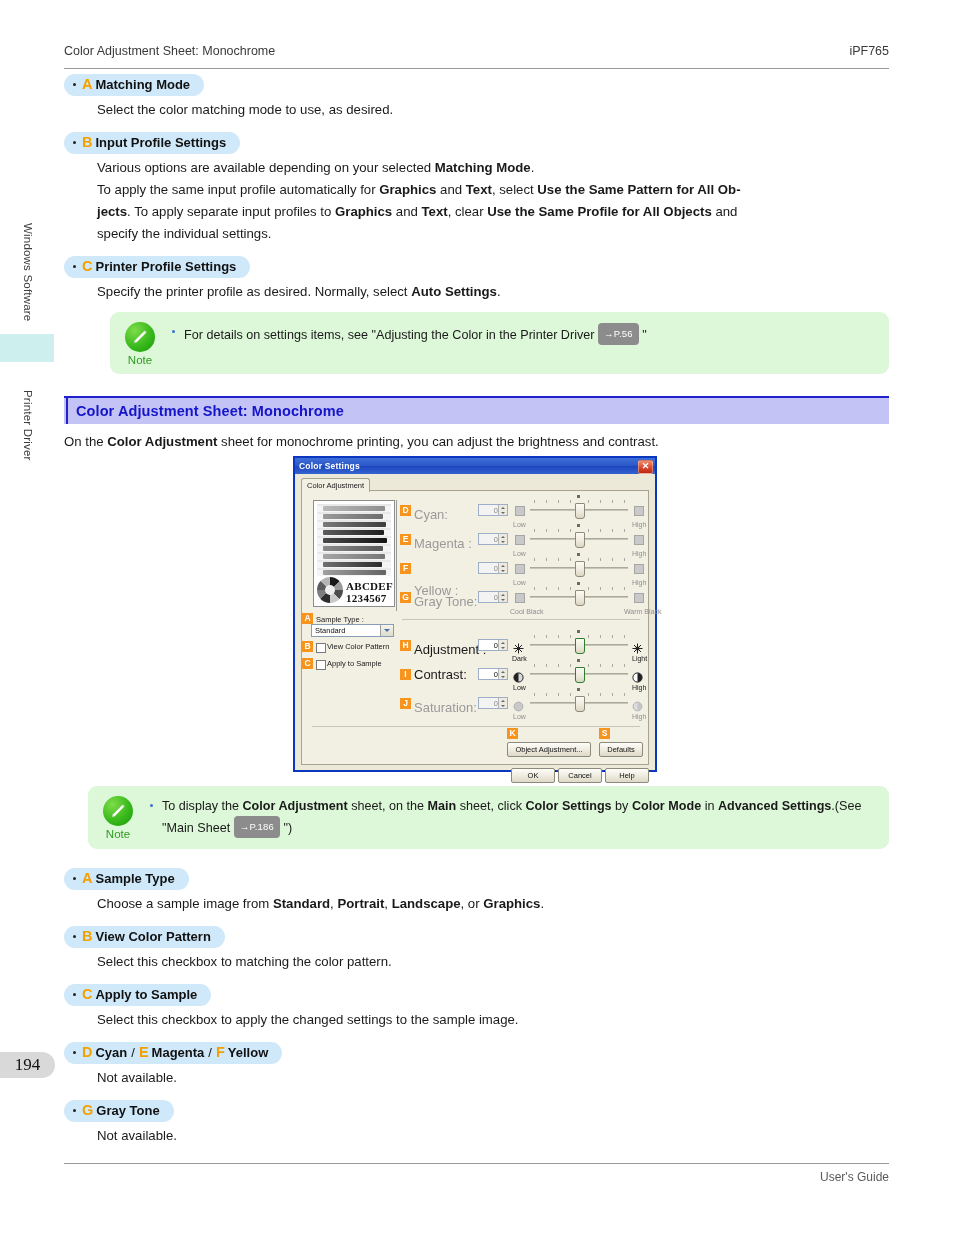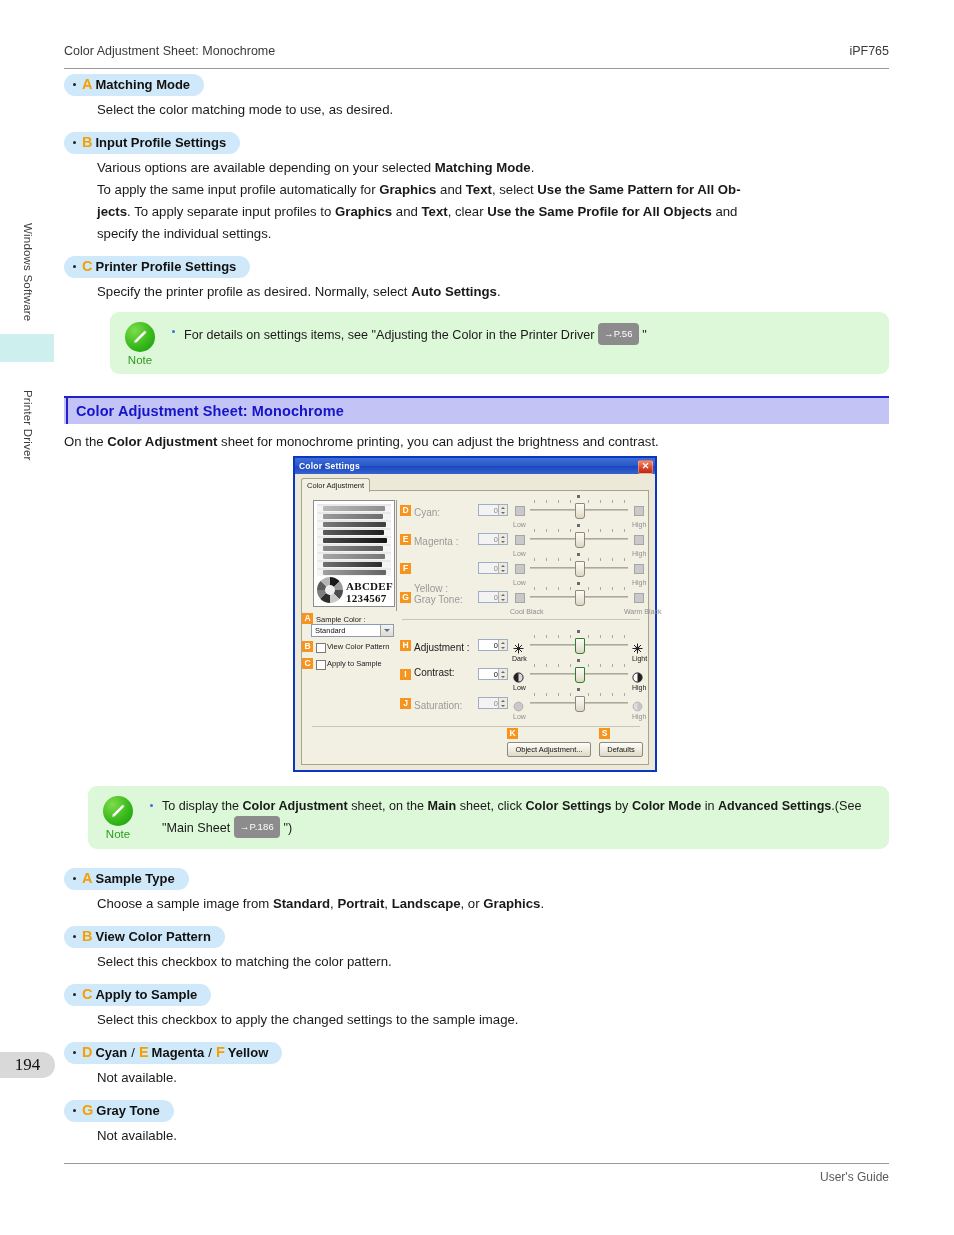--- a/index.html
+++ b/index.html
@@ -262,21 +262,21 @@
   .mark{
     position:absolute;
     width:11px;height:11px;
     background:#f7941e;
     color:#fff;font-weight:bold;font-size:8.5px;
     display:flex;align-items:center;justify-content:center;
     line-height:1;
   }
 
   .fldlabel{
-    position:absolute;font-size:10px;color:#9a9a9a;white-space:nowrap;
+    position:absolute;font-size:13px;color:#9a9a9a;white-space:nowrap;
   }
   .fldlabel.on{color:#1a1a1a;}
 
   .spin{
     position:absolute;width:30px;height:12px;
     background:#f3f3f3;border:1px solid #9eaec6;
     box-sizing:border-box;
     font-size:7.5px;color:#8a8a8a;
     display:flex;align-items:center;
     padding-right:9px;justify-content:flex-end;
@@ -612,21 +612,21 @@
         <div class="track"></div>
         <div class="thumb" style="left:45px;"></div>
       </div>
       <div class="chkbox" style="left:332px;top:102px;"></div>
       <div class="endlabel" style="left:208px;top:117px;">Cool Black</div>
       <div class="endlabel" style="left:322px;top:117px;">Warm Black</div>
 
       <div style="position:absolute;left:100px;top:128px;width:238px;height:1px;background:#c8c5b6;"></div>
 
       <div class="mark" style="left:0px;top:122px;">A</div>
-      <div class="wintext" style="left:14px;top:124px;">Sample Color :</div>
+      <div class="wintext" style="left:14px;top:124px;">Sample Type :</div>
       <div id="combo">
         <span>Standard</span>
         <span class="arw"></span>
       </div>
 
       <div class="mark" style="left:0px;top:150px;">B</div>
       <div class="wincheck" style="left:14px;top:152px;"></div>
       <div class="wintext" style="left:25px;top:151px;">View Color Pattern</div>
 
       <div class="mark" style="left:0px;top:167px;">C</div>
@@ -760,20 +760,25 @@
       <div class="endlabel" style="left:330px;top:222px;">High</div>
 
       <div id="hr-line"></div>
 
       <div class="mark" style="left:205px;top:237px;">K</div>
       <div class="wbtn" style="left:205px;top:251px;width:82px;">Object Adjustment...</div>
       <div class="mark" style="left:297px;top:237px;">S</div>
       <div class="wbtn" style="left:297px;top:251px;width:42px;">Defaults</div>
     </div>
 
+    <div id="btnbar">
+      <div class="wbtn" style="left:210px;top:0;width:42px;">OK</div>
+      <div class="wbtn" style="left:257px;top:0;width:42px;">Cancel</div>
+      <div class="wbtn" style="left:304px;top:0;width:42px;">Help</div>
+    </div>
 
   </div>
 </div>
 
 <div style="position:absolute;left:88px;top:786px;width:801px;">
   <div class="note">
     <div class="note-icon">
       <svg width="18" height="18" viewBox="0 0 18 18" aria-hidden="true">
         <path d="M3.2 14.8 L5.6 14.2 L14.6 5.2 L12.8 3.4 L3.8 12.4 Z" fill="#ffffff"></path>
         <path d="M12.8 3.4 L14.6 5.2 L15.6 4.2 L13.8 2.4 Z" fill="#e8e8e8"></path>

